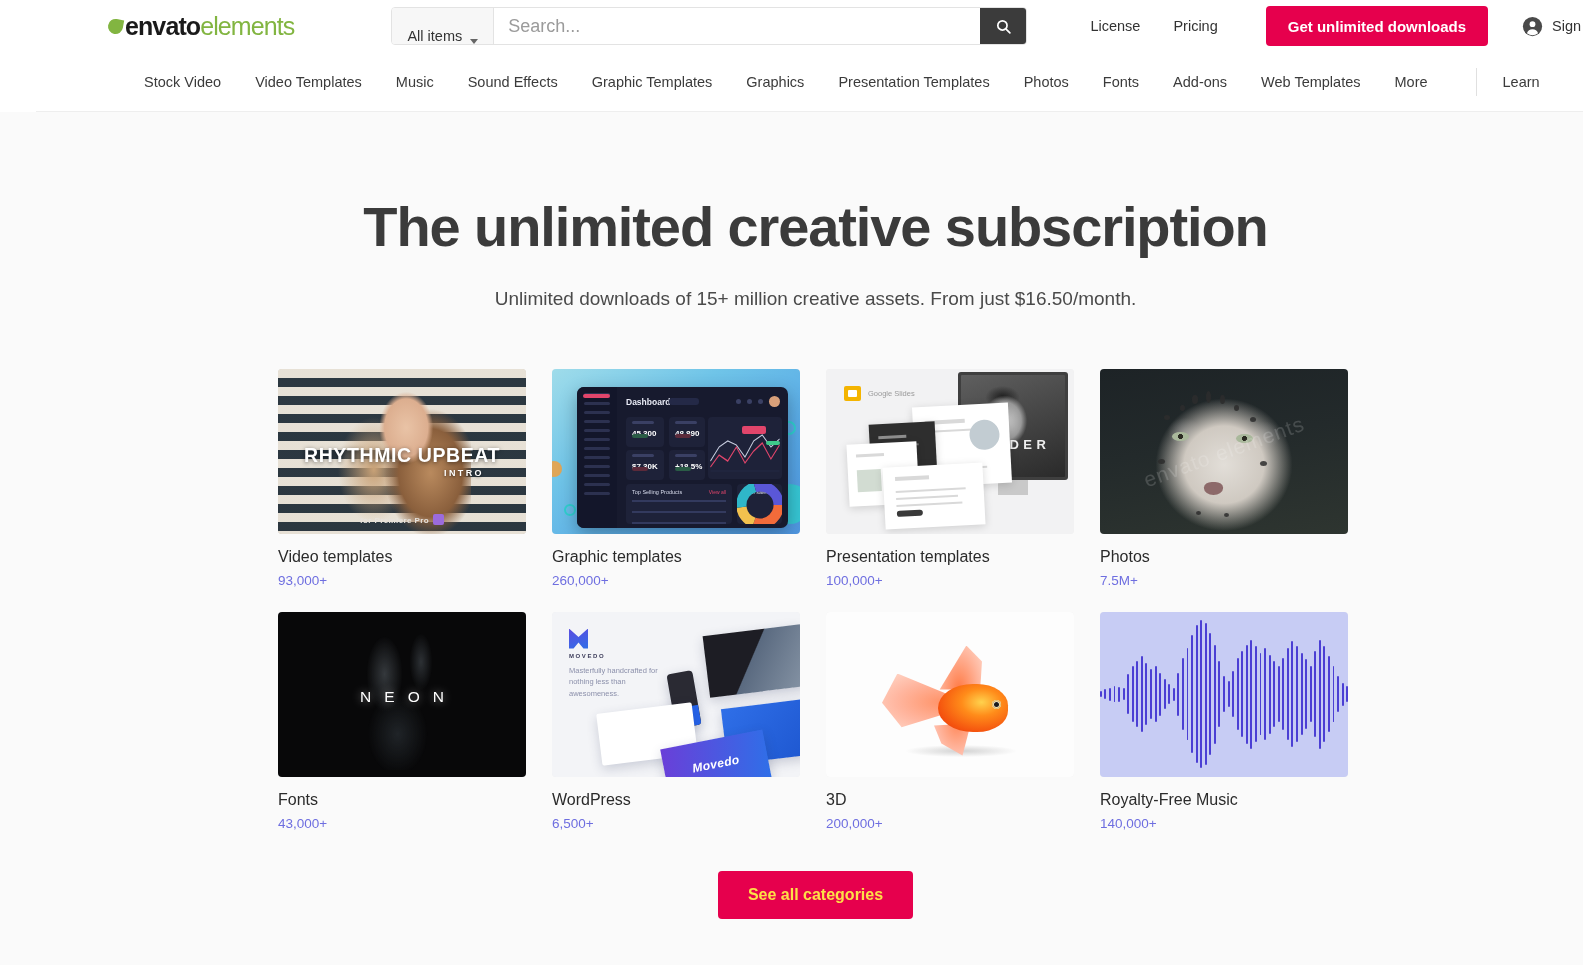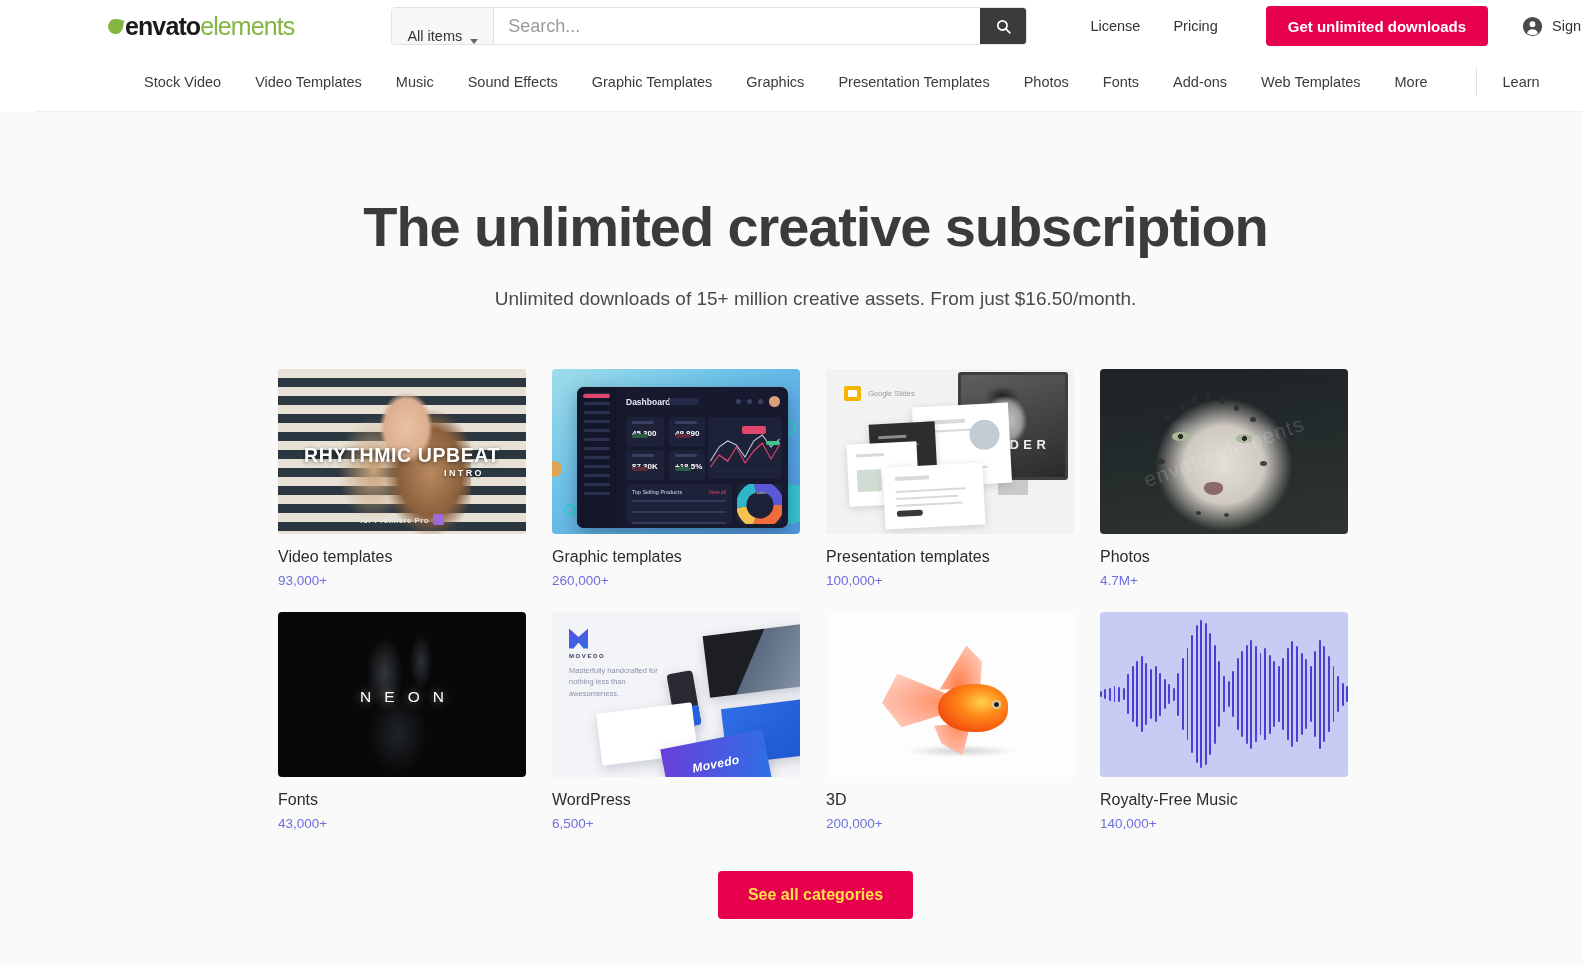--- a/index.html
+++ b/index.html
@@ -708,21 +708,21 @@
           <div class="spot" style="left:64px;top:46px;width:6px;height:5px;"></div>
           <div class="spot" style="left:150px;top:48px;width:6px;height:5px;"></div>
           <div class="spot" style="left:58px;top:90px;width:7px;height:5px;"></div>
           <div class="spot" style="left:160px;top:92px;width:7px;height:5px;"></div>
           <div class="spot" style="left:96px;top:142px;width:5px;height:4px;"></div>
           <div class="spot" style="left:124px;top:144px;width:5px;height:4px;"></div>
           <div class="wm">envato elements</div>
         </div>
       </div>
       <div class="card-title">Photos</div>
-      <div class="card-count">4.7M+</div>
+      <div class="card-count">7.5M+</div>
     </div>
 
     <div class="card">
       <div class="thumb">
         <div class="art art-neon">
           <div class="hand"></div>
           <div class="ntext">NEON</div>
         </div>
       </div>
       <div class="card-title">Fonts</div>

